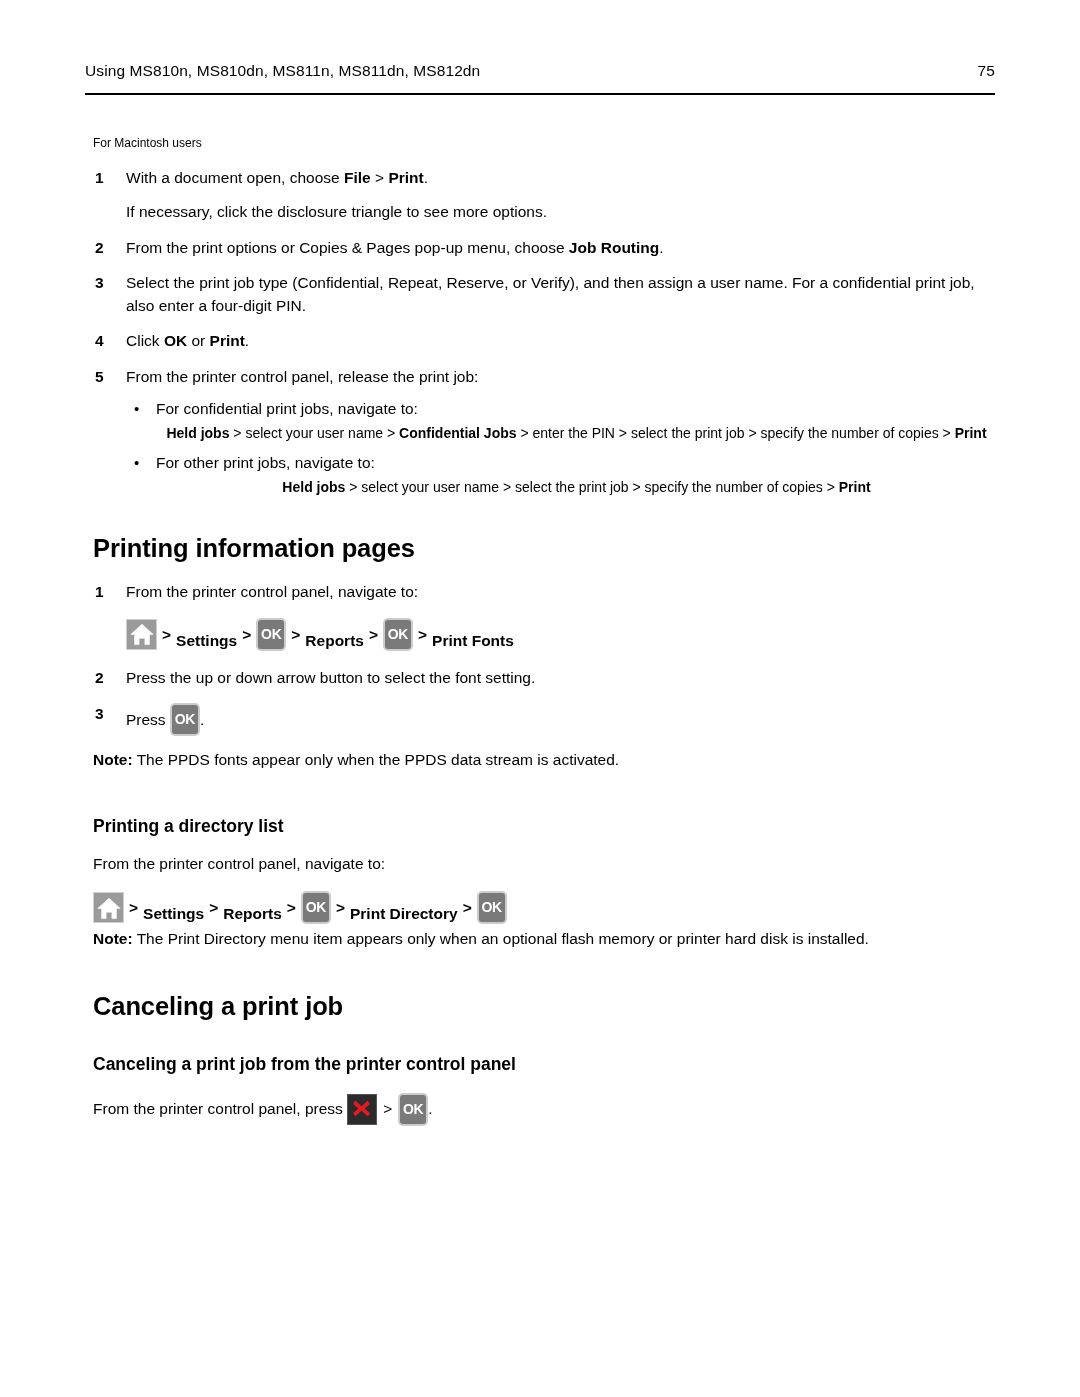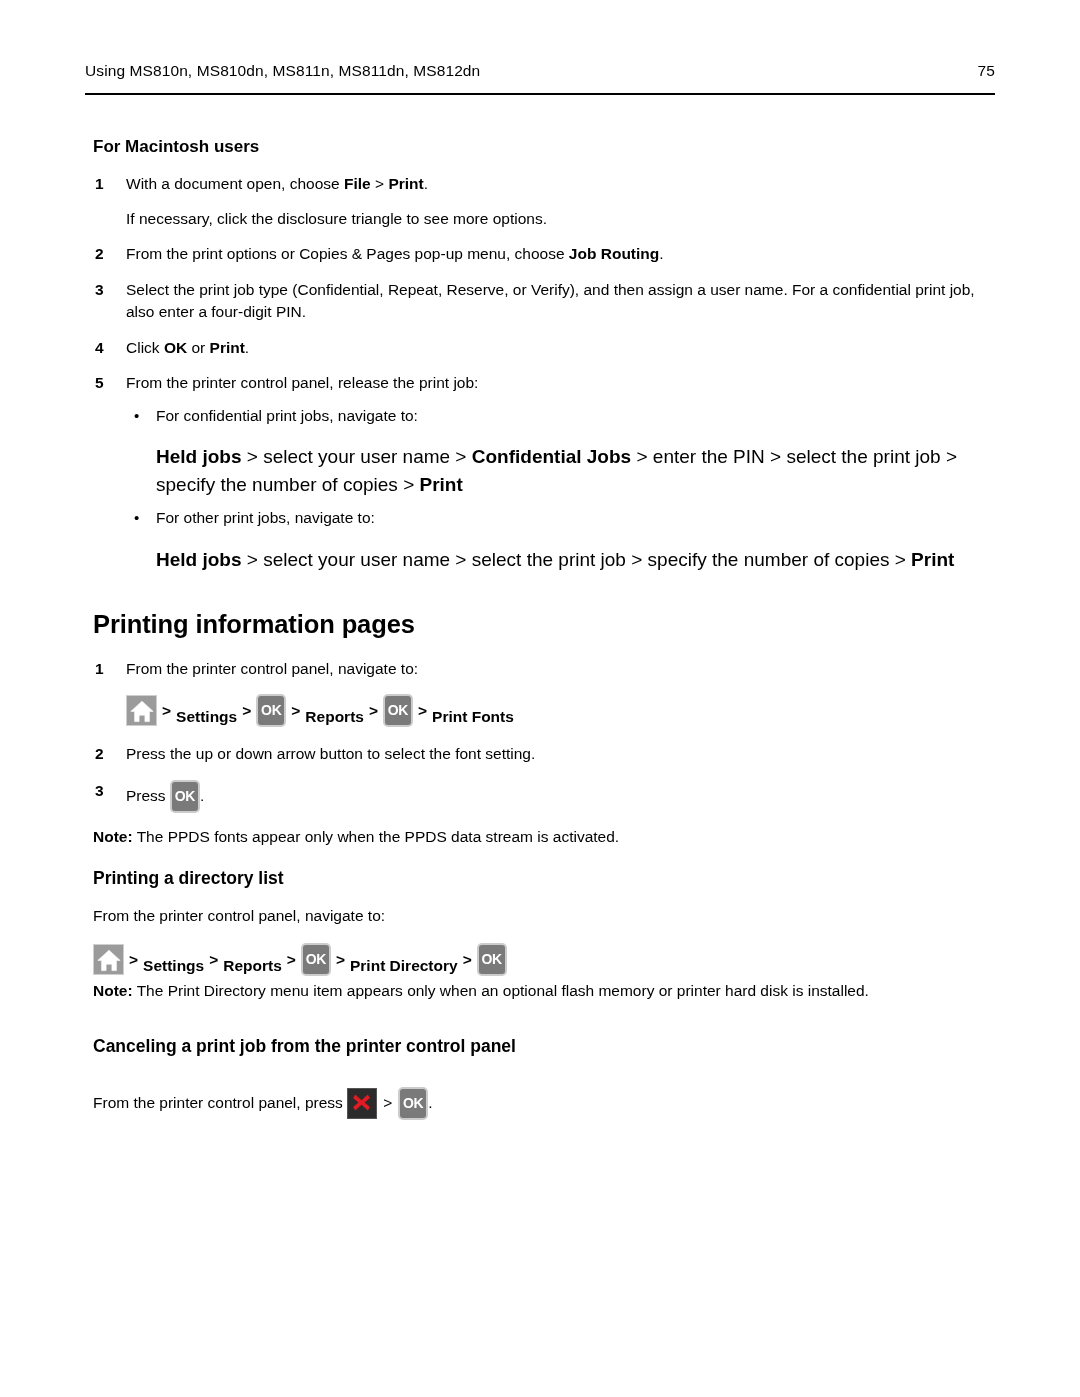--- a/index.html
+++ b/index.html
@@ -48,22 +48,22 @@
 
   
   .content {
     position: absolute;
     left: 93px;
     top: 136px;
     width: 904px;
   }
 
   .subhead-bold {
-    font-size: 17px;
-    font-weight: bold;
+    font-size: 12px;
+    font-weight: normal;
     margin: 0 0 16px 0;
     line-height: 1.25;
   }
 
   
   ol.steps {
     list-style: none;
     margin: 0;
     padding: 0;
   }
@@ -101,23 +101,24 @@
     line-height: 1.45;
   }
   ul.bullets > li .dot {
     position: absolute;
     left: 8px;
     top: 0px;
     font-size: 15px;
     line-height: 1.45;
   }
   .nav-line {
-    margin-top: 16px;
-    font-size: 19px;
-    line-height: 1.45;
+    margin-top: 2px;
+    font-size: 14px;
+    line-height: 1.45;
+    text-align: center;
   }
 
   b, .b { font-weight: bold; }
 
   
   h1.chapter {
     font-size: 25.5px;
     font-weight: bold;
     margin: 36px 0 0 0;
     line-height: 1.2;
@@ -299,21 +300,21 @@
             <span class="key-ok" style="background: rgb(122, 122, 122); border-color: rgb(204, 204, 204);">OK</span>
             <span>.</span>
           </span>
       </li>
     </ol>
 
     <p class="note">
       <b>Note:</b><span> The PPDS fonts appear only when the PPDS data stream is activated.</span>
     </p>
 
-    <h2 class="section" style="margin-top:20px;">Printing a directory list</h2>
+    <h2 class="section" style="margin-top:44px;">Printing a directory list</h2>
 
     <p class="para">From the printer control panel, navigate to:</p>
 
     <div class="keyrow" style="margin-top:16px;" id="chain-dir">
         <span class="key-home" style="background: rgb(155, 155, 155); border-color: rgb(207, 207, 207);">
           <svg width="26" height="25" viewBox="0 0 26 25" xmlns="http://www.w3.org/2000/svg">
             <path d="M13 2.2 L24.2 12.4 L20.4 12.4 L20.4 22.6 L15.9 22.6 L15.9 16.2 L10.1 16.2 L10.1 22.6 L5.6 22.6 L5.6 12.4 L1.8 12.4 Z" fill="#ffffff" stroke="#ffffff" stroke-width="0.6" stroke-linejoin="round"></path>
           </svg>
         </span>
         <span class="sep">&gt;</span>
@@ -325,24 +326,25 @@
         <span class="sep">&gt;</span>
         <span class="word">Print Directory</span>
         <span class="sep">&gt;</span>
         <span class="key-ok" style="background: rgb(122, 122, 122); border-color: rgb(204, 204, 204);">OK</span>
       </div>
 
     <p class="note">
       <b>Note:</b><span> The Print Directory menu item appears only when an optional flash memory or printer hard disk is installed.</span>
     </p>
 
+    <h1 class="chapter" style="margin-top:40px;">Canceling a print job</h1>
 
     <h2 class="section">Canceling a print job from the printer control panel</h2>
 
-    <div class="press-line" style="margin-top:29px;" id="cancel-line">
+    <div class="press-line" style="margin-top:17px;" id="cancel-line">
         <span>From the printer control panel, press&nbsp;</span>
         <span class="key-cancel" style="background: rgb(43, 43, 43);">
           <svg width="21" height="21" viewBox="0 0 21 21" xmlns="http://www.w3.org/2000/svg">
             <path d="M4.2 2.6 L10.5 8.3 L16.8 2.6 L18.9 6.0 L13.6 10.5 L18.9 15.0 L16.8 18.4 L10.5 12.7 L4.2 18.4 L2.1 15.0 L7.4 10.5 L2.1 6.0 Z" fill="#e01b24"></path>
           </svg>
         </span>
         <span class="sep">&gt;</span>
         <span class="key-ok" style="background: rgb(122, 122, 122); border-color: rgb(204, 204, 204);">OK</span>
         <span>.</span>
       </div>

